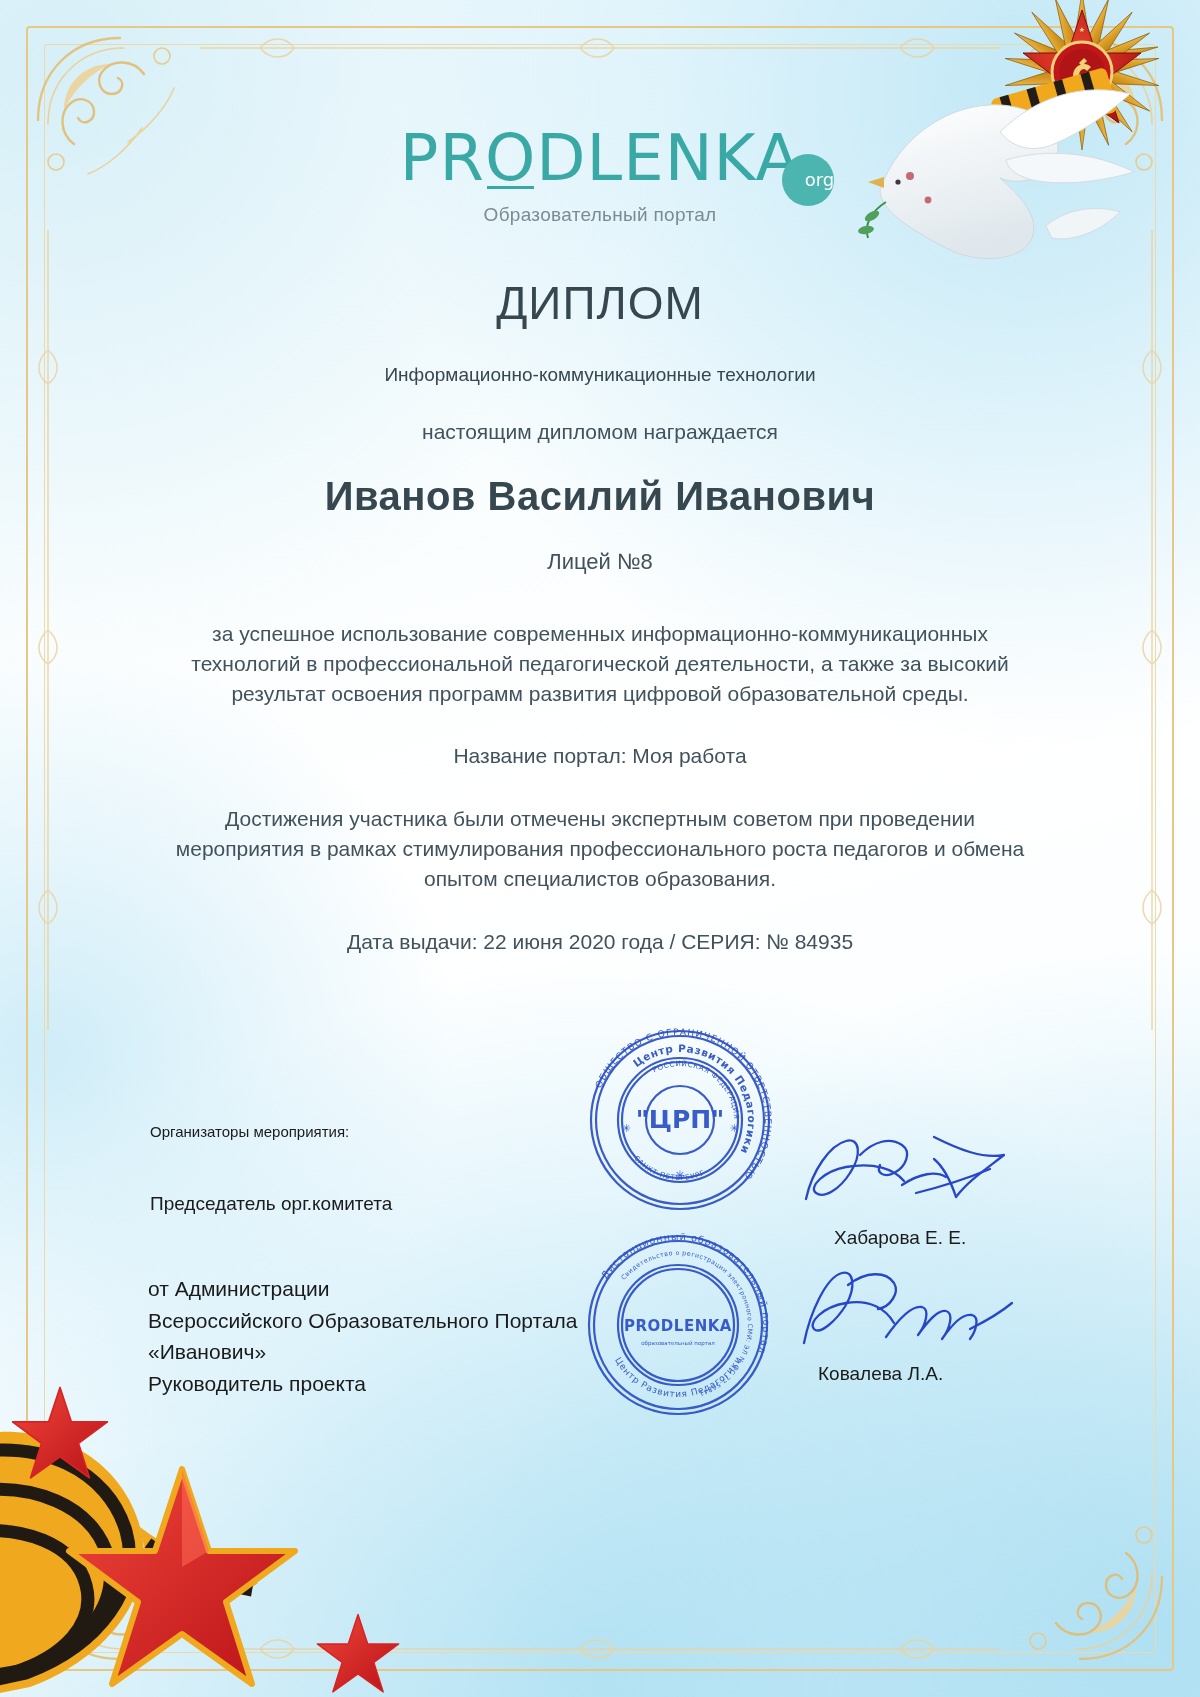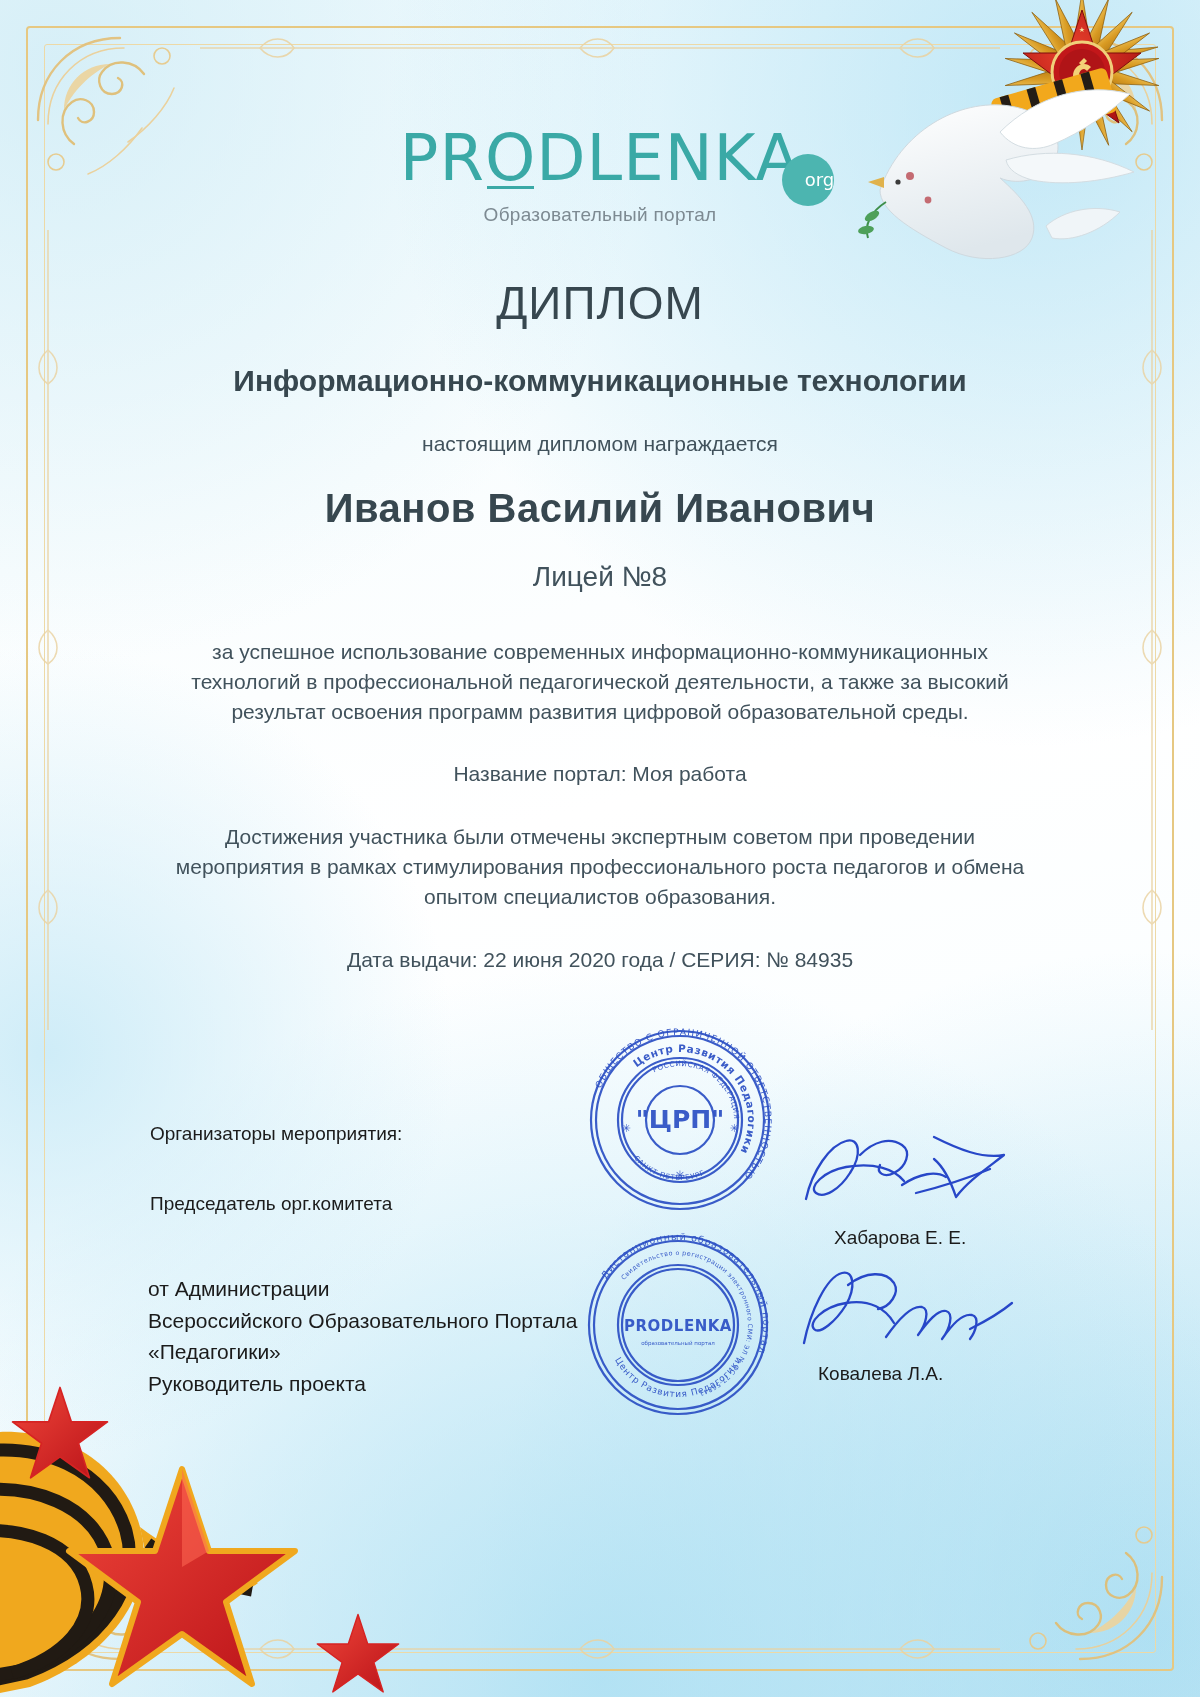--- a/index.html
+++ b/index.html
@@ -66,38 +66,38 @@
   .logo-sub{
     margin-top:14px;font-size:19px;color:#7d8a92;letter-spacing:.3px;
   }
 
   
   .content{position:absolute;left:150px;right:150px;top:276px;text-align:center;}
   .title{
     font-size:46px;font-weight:normal;color:#37474f;letter-spacing:1px;margin:0 0 34px;
   }
   .nomination{
-    font-size:30px;font-weight:bold;color:#37474f;margin:0 0 34px;
+    font-size:19px;font-weight:normal;color:#37474f;margin:0 0 34px;
   }
   .awarded-line{font-size:21px;color:#41525c;margin:16px 0 30px;}
   .recipient{
     font-size:40px;font-weight:bold;color:#37474f;margin:0 0 30px;letter-spacing:.5px;text-align:center;
   }
-  .institution{font-size:28px;color:#41525c;margin:0 0 44px;}
+  .institution{font-size:22px;color:#41525c;margin:0 0 44px;}
   .body-par{
     font-size:21px;color:#41525c;line-height:1.42;margin:0 0 36px;
     padding:0 20px;
   }
   .work-title{font-size:21px;color:#41525c;margin:0 0 36px;}
   .date-line{font-size:21px;color:#41525c;margin:0;}
 
   
   .sig-area{position:absolute;left:0;right:0;top:1105px;height:330px;}
   .org-head{
-    position:absolute;left:150px;top:18px;font-size:19px;color:#1b1b1b;
+    position:absolute;left:150px;top:18px;font-size:15px;color:#1b1b1b;
   }
   .org-block-1{position:absolute;left:150px;top:85px;font-size:19px;color:#1b1b1b;line-height:1.5;}
   .org-block-2{position:absolute;left:148px;top:168px;font-size:21px;color:#1b1b1b;line-height:1.5;}
   .signer-1{position:absolute;left:834px;top:122px;font-size:19px;color:#1b1b1b;}
   .signer-2{position:absolute;left:818px;top:258px;font-size:19px;color:#1b1b1b;}
 
   .stamp{position:absolute;pointer-events:none;}
   .stamp-1{left:580px;top:-85px;width:200px;height:200px;}
   .stamp-2{left:578px;top:120px;width:200px;height:200px;}
   .signature{position:absolute;pointer-events:none;}
@@ -370,21 +370,21 @@
 
     <div class="org-head">Организаторы мероприятия:</div>
 
     <div class="org-block-1">
       <div>Председатель орг.комитета</div>
     </div>
 
     <div class="org-block-2">
       <div>от Администрации</div>
       <div>Всероссийского Образовательного Портала</div>
-      <div>«Педагогики»</div>
+      <div>«Иванович»</div>
       <div>Руководитель проекта</div>
     </div>
 
     <svg class="stamp stamp-1" viewBox="0 0 200 200">
       <defs>
         <path id="s1outer" d="M100,100 m-85,0 a85,85 0 1,1 170,0 a85,85 0 1,1 -170,0"></path>
         <path id="s1mid" d="M100,100 m-68,0 a68,68 0 1,1 136,0 a68,68 0 1,1 -136,0"></path>
         <path id="s1in" d="M100,100 m-54,0 a54,54 0 1,1 108,0 a54,54 0 1,1 -108,0"></path>
         <path id="s1city" d="M100,100 m-60,0 a60,60 0 1,0 120,0"></path>
       </defs>

